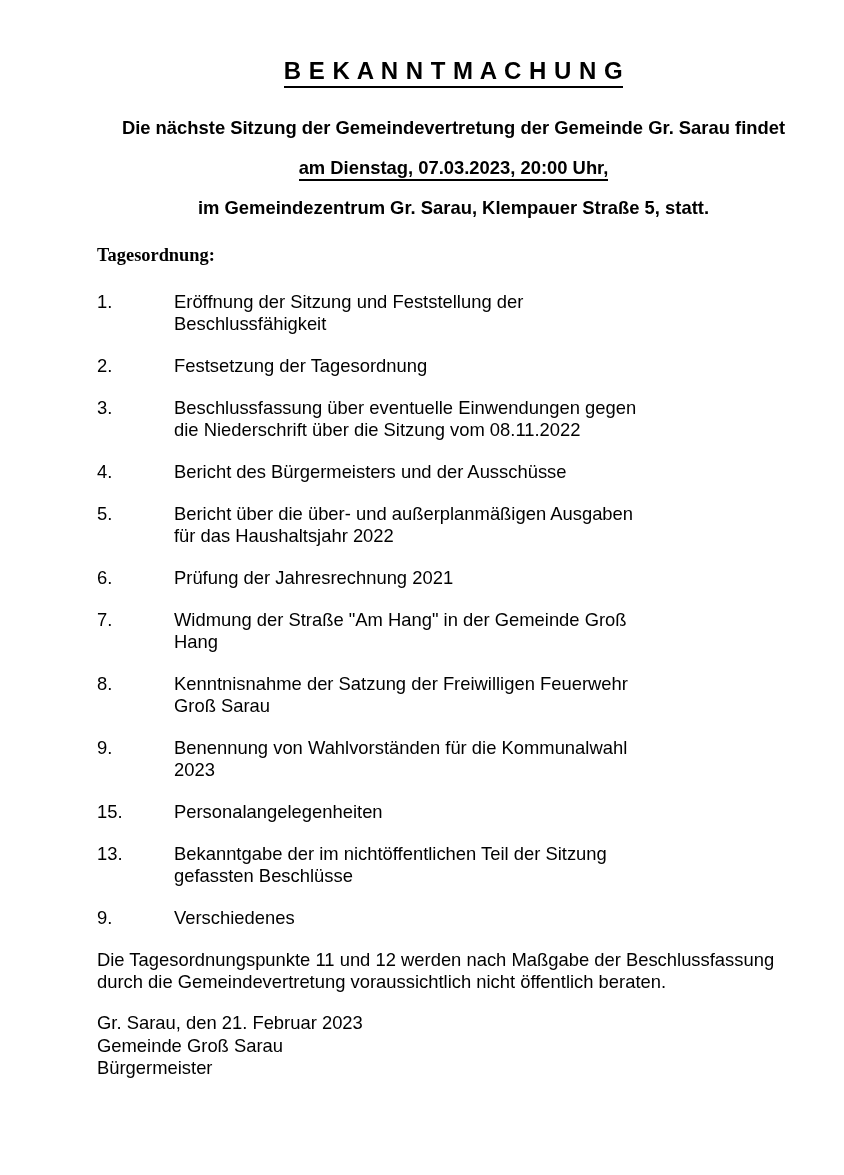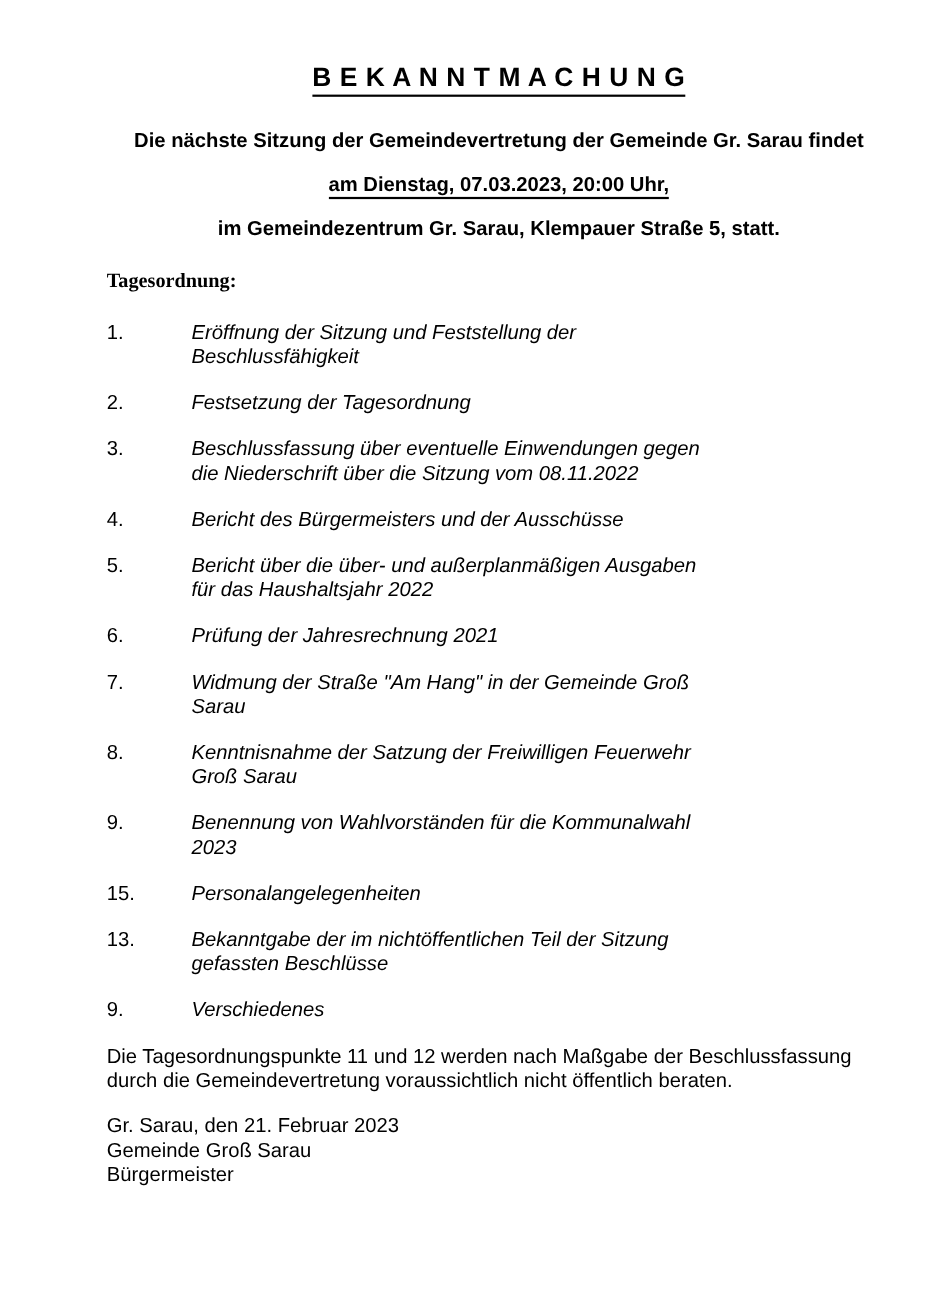--- a/index.html
+++ b/index.html
@@ -54,21 +54,20 @@
     display: flex;
     line-height: 22px;
     margin-bottom: 20px;
   }
   .agenda-num {
     flex: 0 0 77px;
     width: 77px;
   }
   .agenda-text div {
     white-space: nowrap;
-    font-style: italic;
   }
   .note {
     margin-top: 8px;
     line-height: 22px;
   }
   .note div {
     white-space: nowrap;
   }
   .signature {
     margin-top: 19px;
@@ -134,21 +133,21 @@
       <div class="agenda-row">
         <div class="agenda-num">6.</div>
         <div class="agenda-text">
           <div>Prüfung der Jahresrechnung 2021</div>
         </div>
       </div>
       <div class="agenda-row">
         <div class="agenda-num">7.</div>
         <div class="agenda-text">
           <div>Widmung der Straße "Am Hang" in der Gemeinde Groß</div>
-          <div>Sarau</div>
+          <div>Hang</div>
         </div>
       </div>
       <div class="agenda-row">
         <div class="agenda-num">8.</div>
         <div class="agenda-text">
           <div>Kenntnisnahme der Satzung der Freiwilligen Feuerwehr</div>
           <div>Groß Sarau</div>
         </div>
       </div>
       <div class="agenda-row">

